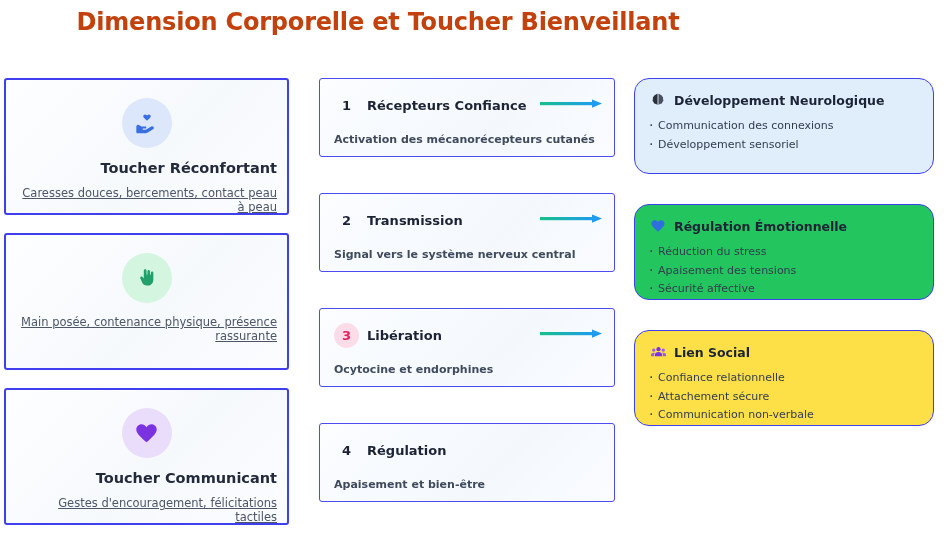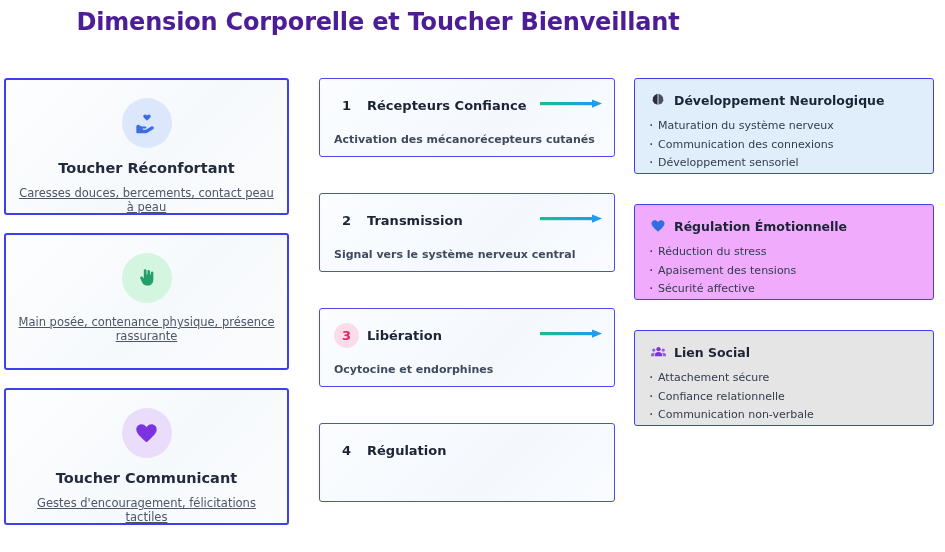--- a/index.html
+++ b/index.html
@@ -17,41 +17,41 @@
 
   
   .page-title {
     position: absolute;
     top: 8px;
     left: 0;
     width: 756px;
     text-align: center;
     font-size: 24px;
     font-weight: bold;
-    color: #4c1d95;
+    color: #c2410c;
     letter-spacing: -0.2px;
   }
 
   
   .col {
     position: absolute;
     top: 78px;
   }
   .col-left   { left: 4px;   width: 285px; }
   .col-mid    { left: 319px; width: 296px; }
   .col-right  { left: 634px; width: 300px; }
 
   
   .touch-card {
     box-sizing: border-box;
     border: 2px solid #3f3ff0;
     border-radius: 3px;
     background: linear-gradient(135deg, #fdfeff 0%, #f6f9fc 55%, #fbfcfe 100%);
     padding: 14px 10px 12px 10px;
-    text-align: center;
+    text-align: right;
     margin-bottom: 18px;
     height: 137px;
   }
   .touch-icon-wrap {
     width: 50px;
     height: 50px;
     border-radius: 50%;
     margin: 4px auto 12px auto;
     display: flex;
     align-items: center;
@@ -121,28 +121,28 @@
     right: 10px;
     top: 19px;
     width: 64px;
     height: 12px;
   }
 
   
   .benefit {
     box-sizing: border-box;
     border: 1.8px solid #3f3ff0;
-    border-radius: 3px;
+    border-radius: 15px;
     padding: 12px 14px 10px 14px;
     margin-bottom: 30px;
     height: 96px;
   }
   .b-blue   { background: #dfeefa; }
-  .b-light  { background: #f0abfc; }
-  .b-lilac  { background: #e5e5e5; }
+  .b-light  { background: #22c55e; }
+  .b-lilac  { background: #fde047; }
 
   .benefit-head {
     display: flex;
     align-items: center;
     margin-bottom: 8px;
   }
   .benefit-icon {
     width: 18px;
     height: 18px;
     margin-right: 7px;
@@ -269,37 +269,37 @@
       <rect x="0" y="4" width="54" height="3.2" fill="url(#ag3)"></rect>
       <path d="M52 1.5 L62 5.6 L52 9.8 Z" fill="#1f9bf0"></path>
     </svg>
   </div>
 
   <div class="step-card">
     <div class="step-head">
       <div class="step-num">4</div>
       <div class="step-name">Régulation</div>
     </div>
+    <div class="step-desc">Apaisement et bien-être</div>
   </div>
 </div>
 
 <div class="col col-right">
 
   <div class="benefit b-blue">
     <div class="benefit-head">
       <span class="benefit-icon">
         <svg width="16" height="16" viewBox="0 0 24 24">
           <path fill="#2b2f3a" d="M11.3 2.6c-1.1 0-2 .6-2.5 1.5-1.4-.1-2.6.9-2.8 2.3-1 .45-1.7 1.45-1.7 2.6 0 .5.12.98.34 1.4-.5.55-.8 1.28-.8 2.08 0 1.15.62 2.15 1.54 2.7.02 1.5 1.24 2.72 2.75 2.72.3 0 .58-.05.85-.14.45.85 1.35 1.44 2.35 1.44V2.6z"></path>
           <path fill="#4a5060" d="M12.7 2.6c1.1 0 2 .6 2.5 1.5 1.4-.1 2.6.9 2.8 2.3 1 .45 1.7 1.45 1.7 2.6 0 .5-.12.98-.34 1.4.5.55.8 1.28.8 2.08 0 1.15-.62 2.15-1.54 2.7-.02 1.5-1.24 2.72-2.75 2.72-.3 0-.58-.05-.85-.14-.45.85-1.35 1.44-2.35 1.44V2.6z"></path>
         </svg>
       </span>
       <span class="benefit-title">Développement Neurologique</span>
     </div>
     <ul class="benefit-list">
-      <li>Maturation du système nerveux</li>
       <li>Communication des connexions</li>
       <li>Développement sensoriel</li>
     </ul>
   </div>
 
   <div class="benefit b-light">
     <div class="benefit-head">
       <span class="benefit-icon">
         <svg width="16" height="16" viewBox="0 0 24 24">
           <path fill="#2f6ee0" d="M12 20.5l-1.5-1.35C5.3 14.4 2.2 11.6 2.2 8.2 2.2 5.4 4.4 3.2 7.2 3.2c1.6 0 3.1.74 4.05 1.9l.75.92.75-.92C13.7 3.94 15.2 3.2 16.8 3.2c2.8 0 5 2.2 5 5 0 3.4-3.1 6.2-8.3 10.96z"></path>
@@ -322,18 +322,18 @@
           <circle cx="5.3" cy="8.6" r="2.4" fill="#9a5cf0"></circle>
           <circle cx="18.7" cy="8.6" r="2.4" fill="#9a5cf0"></circle>
           <path fill="#7b33e0" d="M12 11.4c-2.8 0-5 1.6-5 3.6v2.2h10v-2.2c0-2-2.2-3.6-5-3.6z"></path>
           <path fill="#9a5cf0" d="M5.3 12.2c-2.2 0-3.9 1.25-3.9 2.8v2.2H6v-2.4c0-.9.35-1.75.95-2.45-.53-.1-1.08-.15-1.65-.15z"></path>
           <path fill="#9a5cf0" d="M18.7 12.2c-.57 0-1.12.05-1.65.15.6.7.95 1.55.95 2.45v2.4h4.6v-2.2c0-1.55-1.7-2.8-3.9-2.8z"></path>
         </svg>
       </span>
       <span class="benefit-title">Lien Social</span>
     </div>
     <ul class="benefit-list">
+      <li>Confiance relationnelle</li>
       <li>Attachement sécure</li>
-      <li>Confiance relationnelle</li>
       <li>Communication non-verbale</li>
     </ul>
   </div>
 </div>
 
 </body></html>

